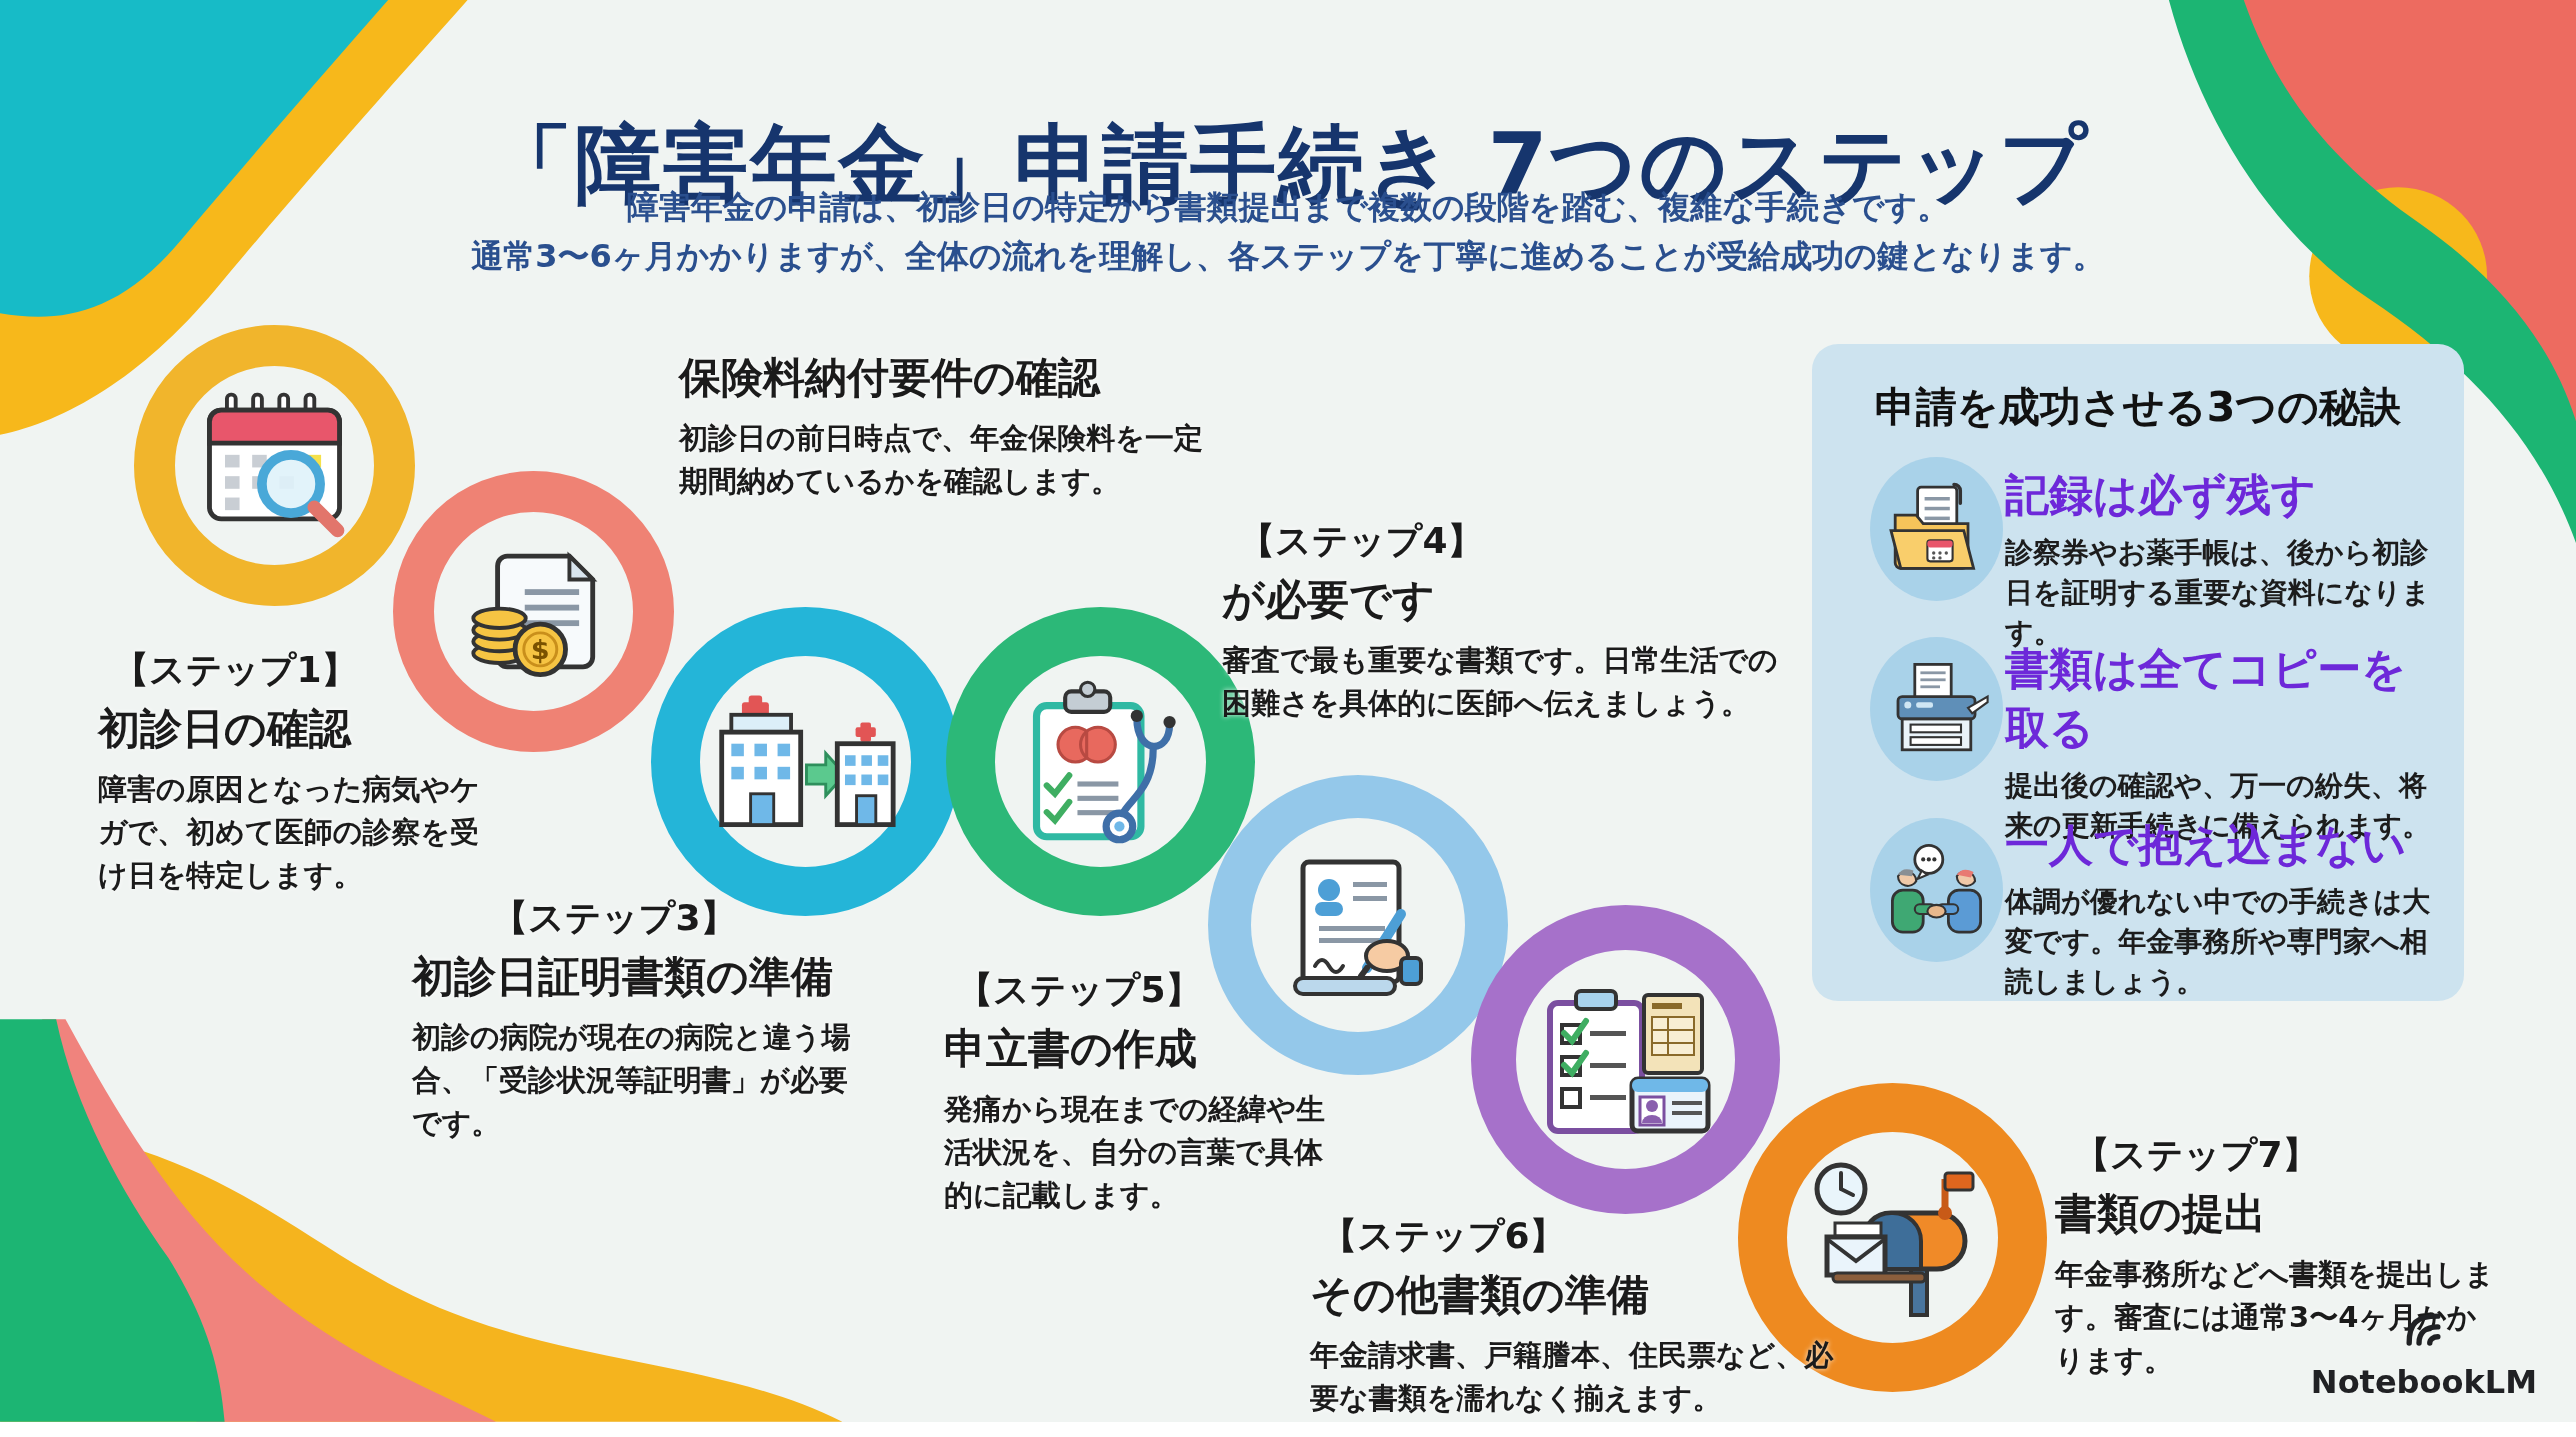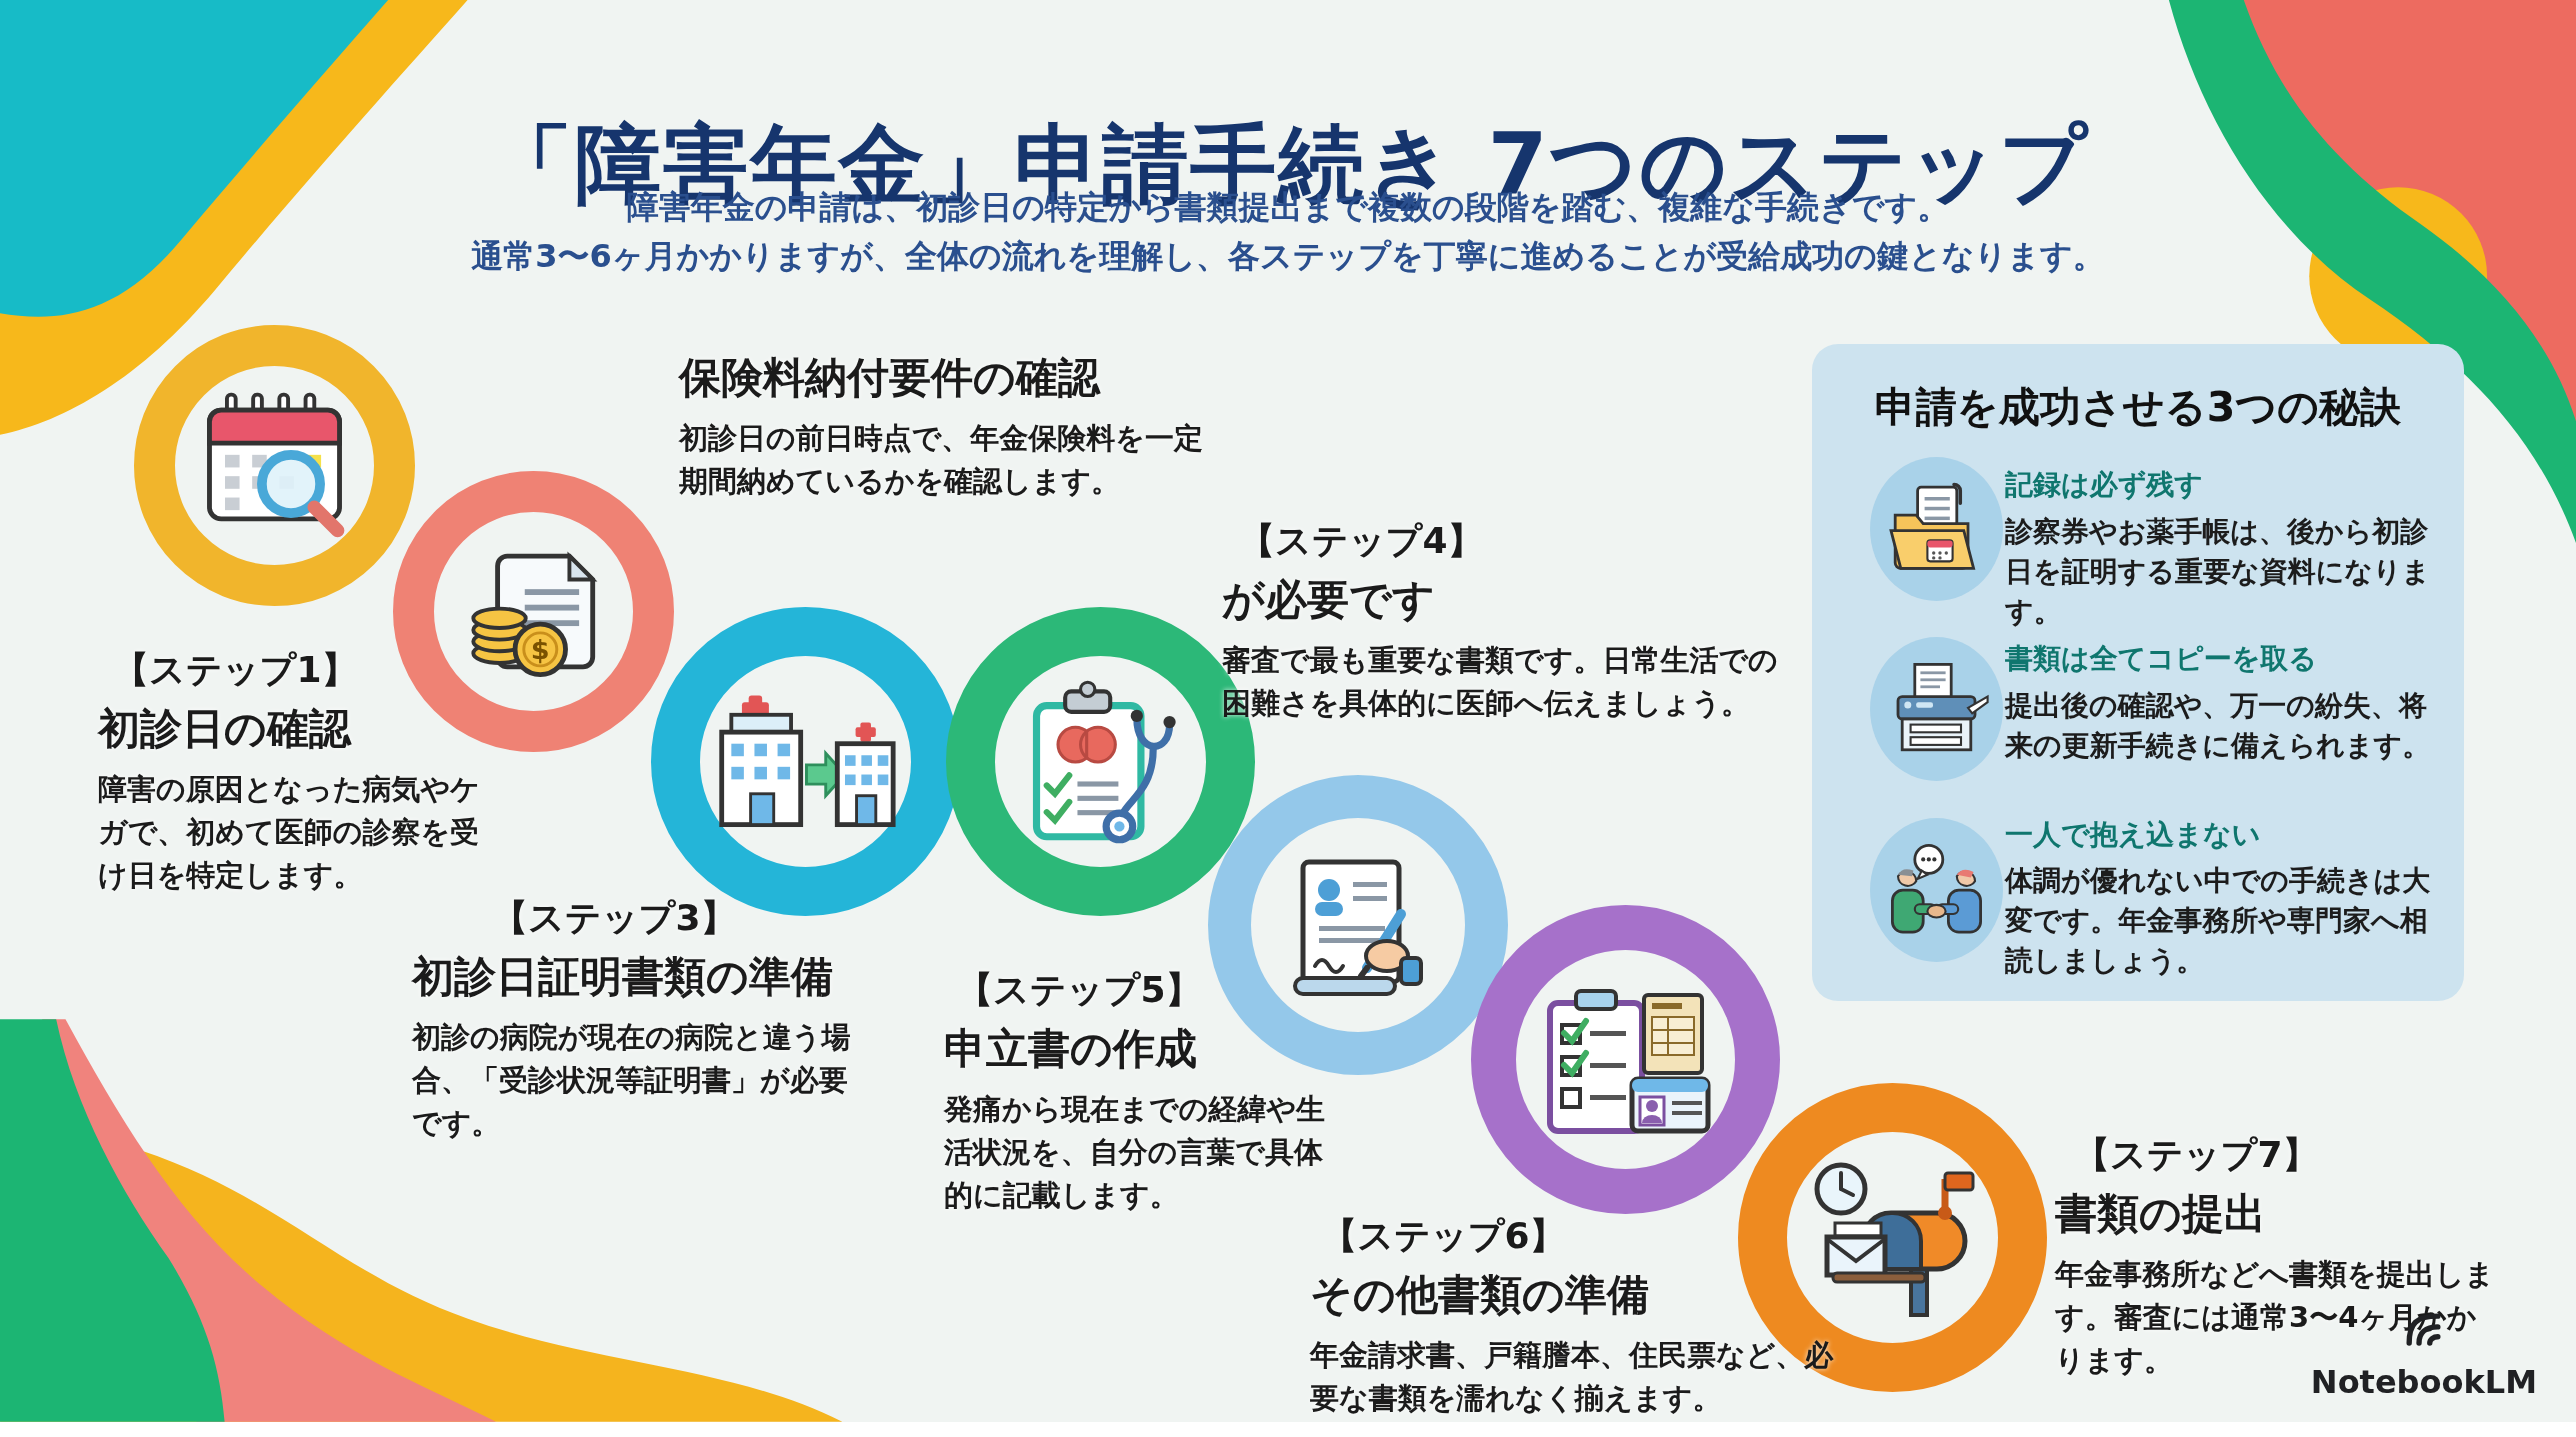--- a/index.html
+++ b/index.html
@@ -28,21 +28,21 @@
   .step-body{font-size:29px;font-weight:700;line-height:43px;margin-top:11.2px;}
   
   .panel{position:absolute;left:1812px;top:344px;width:652px;height:657px;
          background:#CDE3EF;border-radius:26px;}
   .panel-heading{position:absolute;top:36px;left:0;width:100%;text-align:center;
                  font-size:41px;font-weight:900;color:#111;}
   .tip{position:absolute;left:0;width:100%;}
   .tip-icon-bg{position:absolute;left:58px;width:133px;height:144px;border-radius:50%;
                background:#A9D2E9;display:flex;align-items:center;justify-content:center;}
   .tip-text{position:absolute;left:193px;width:442px;}
-  .tip-title{font-size:28px;font-weight:900;color:#0f766e;}
+  .tip-title{font-size:44px;font-weight:900;color:#6d28d9;}
   .tip-body{font-size:28px;font-weight:700;line-height:40px;color:#1c1c1c;margin-top:7.5px;}
   
   .watermark{position:absolute;right:39px;bottom:20.6px;display:flex;align-items:center;gap:11.2px;
              font-size:32px;font-weight:700;color:#202124;flex-direction:column;}
 </style>
 </head>
 <body>
 
 <div class="canvas">
 

